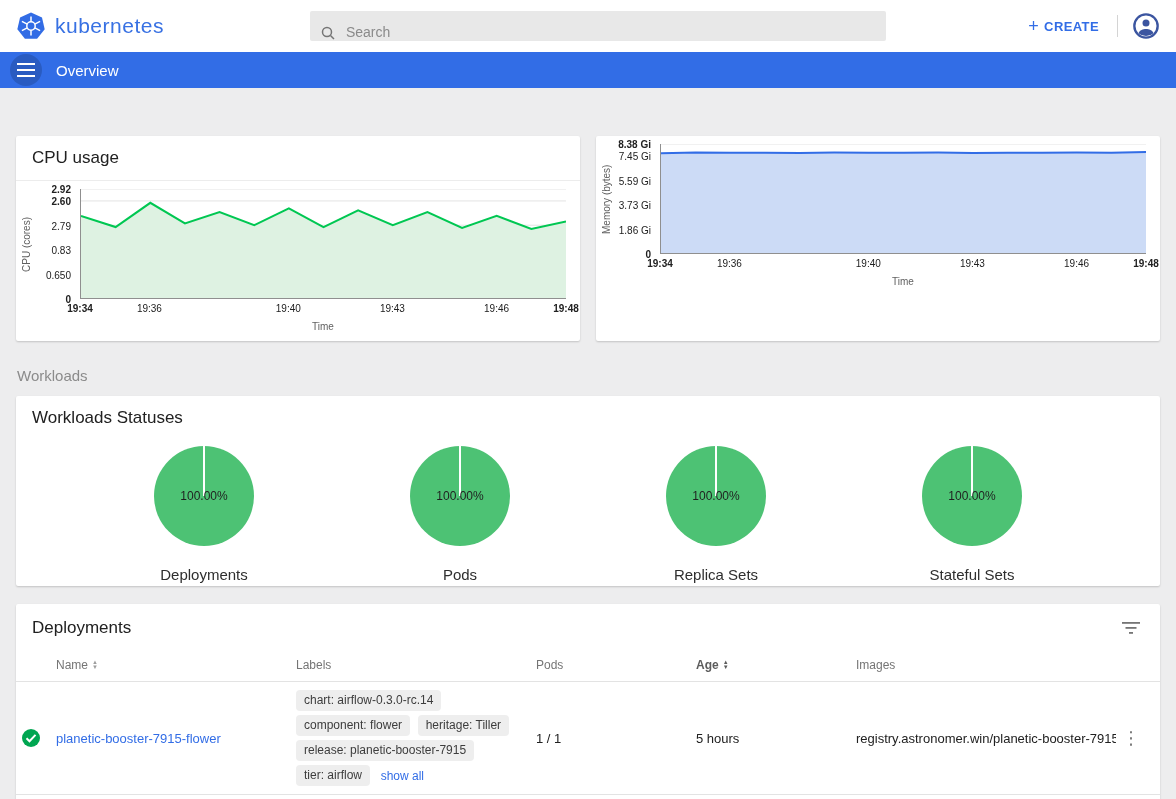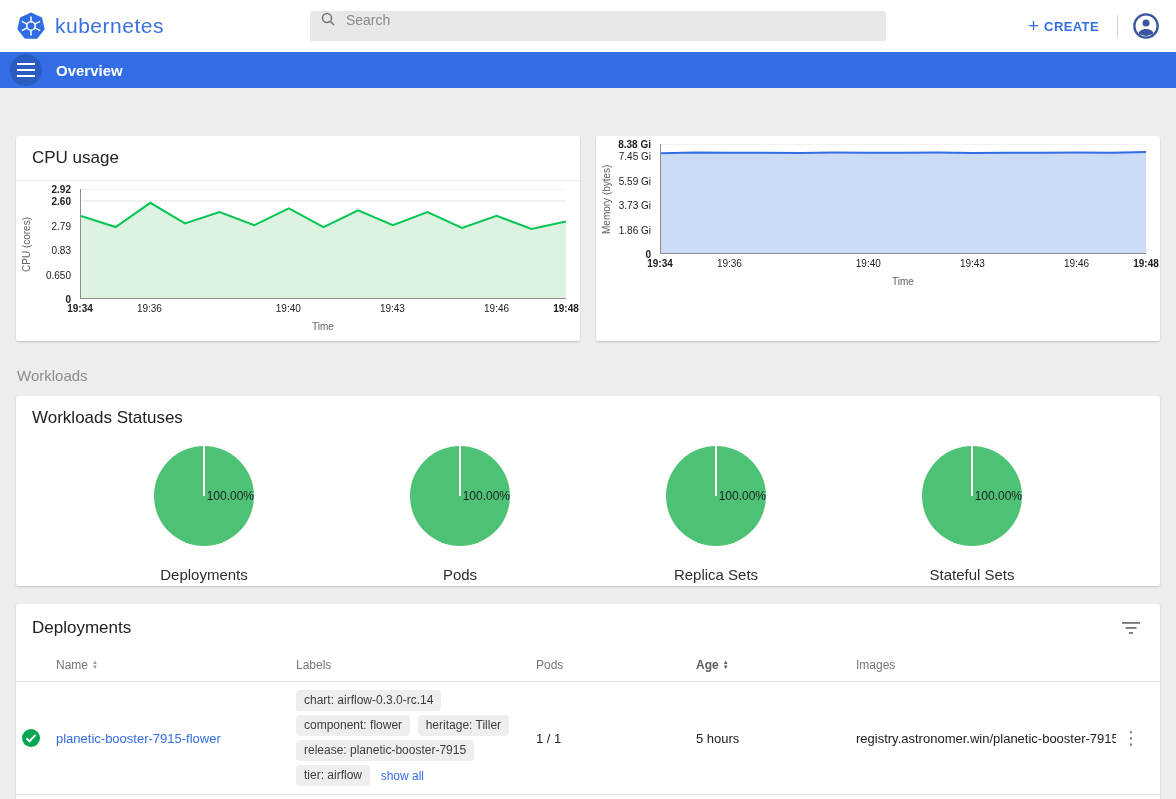--- a/index.html
+++ b/index.html
@@ -14,21 +14,21 @@
   
   .topbar {
     height:52px; background:#fff; display:flex; align-items:center;
     padding:0 16px; position:relative; z-index:3;
   }
   .brand { display:flex; align-items:center; gap:9px; cursor:pointer; }
   .brand-text { color:#3871e3; font-size:21px; font-weight:500; letter-spacing:0.5px; }
   .searchbar {
     width:576px; height:30px; margin-left:146px;
     background:#e8e8e8; border-radius:2px;
-    display:flex; align-items:flex-start; padding:0 10px; gap:8px;
+    display:flex; align-items:flex-end; padding:0 10px; gap:8px;
   }
   .search-input {
     flex:1; border:none; background:transparent; outline:none;
     font-size:14px; color:#333; font-family:inherit;
   }
   .search-input::placeholder { color:#8a8a8a; }
   .header-actions { margin-left:auto; display:flex; align-items:center; }
   .create-btn {
     background:none; border:none; cursor:pointer;
     color:#326de6; font-size:13px; font-weight:700; letter-spacing:0.4px;
@@ -41,21 +41,21 @@
   
   .appbar {
     height:36px; background:#326de6; display:flex; align-items:center;
     padding:0 10px; color:#fff; position:relative; z-index:2;
   }
   .menu-btn {
     width:32px; height:32px; border-radius:50%; border:none; cursor:pointer;
     background:rgba(0,0,0,0.16); display:flex; align-items:center; justify-content:center;
     margin-right:14px;
   }
-  .appbar-title { font-size:15px; font-weight:700; margin:0; color:#fff; }
+  .appbar-title { font-size:15px; font-weight:400; margin:0; color:#fff; }
 
   
   main { padding:48px 16px 0; }
   .card {
     background:#fff; border-radius:2px;
     box-shadow:0 1px 2px rgba(0,0,0,0.18);
   }
   .charts-row { display:flex; gap:16px; }
   .charts-row .card { flex:1; height:205px; }
   .card-header { padding:12px 16px; display:flex; align-items:center; gap:8px; }
@@ -92,21 +92,21 @@
   }
 
   
   .section-label { color:#8b8b8b; font-size:15px; margin:26px 0 12px 1px; }
   .statuses-card { height:190px; margin-bottom:18px; }
   .pies { display:flex; justify-content:space-around; padding:6px 60px 0; }
   .pie-item { width:210px; text-align:center; cursor:pointer; }
   .pie {
     width:100px; height:100px; border-radius:50%;
     margin:0 auto; position:relative;
-    display:flex; align-items:center; justify-content:flex-end;
+    display:flex; align-items:center; justify-content:center;
   }
   .pie-line { position:absolute; left:calc(50% - 1px); top:0; width:2px; height:50%; background:#fff; }
   .pie-value { font-size:12px; color:#1f1f1f; position:relative; }
   .pie-label { margin-top:20px; font-size:15px; color:#2e2e2e; }
 
   
   .dep-card { padding-bottom:60px; }
   .dep-header { display:flex; align-items:center; justify-content:space-between; padding:14px 16px 10px; }
   .filter-btn { background:none; border:none; cursor:pointer; padding:4px; display:flex; }
   .thead, .trow {

